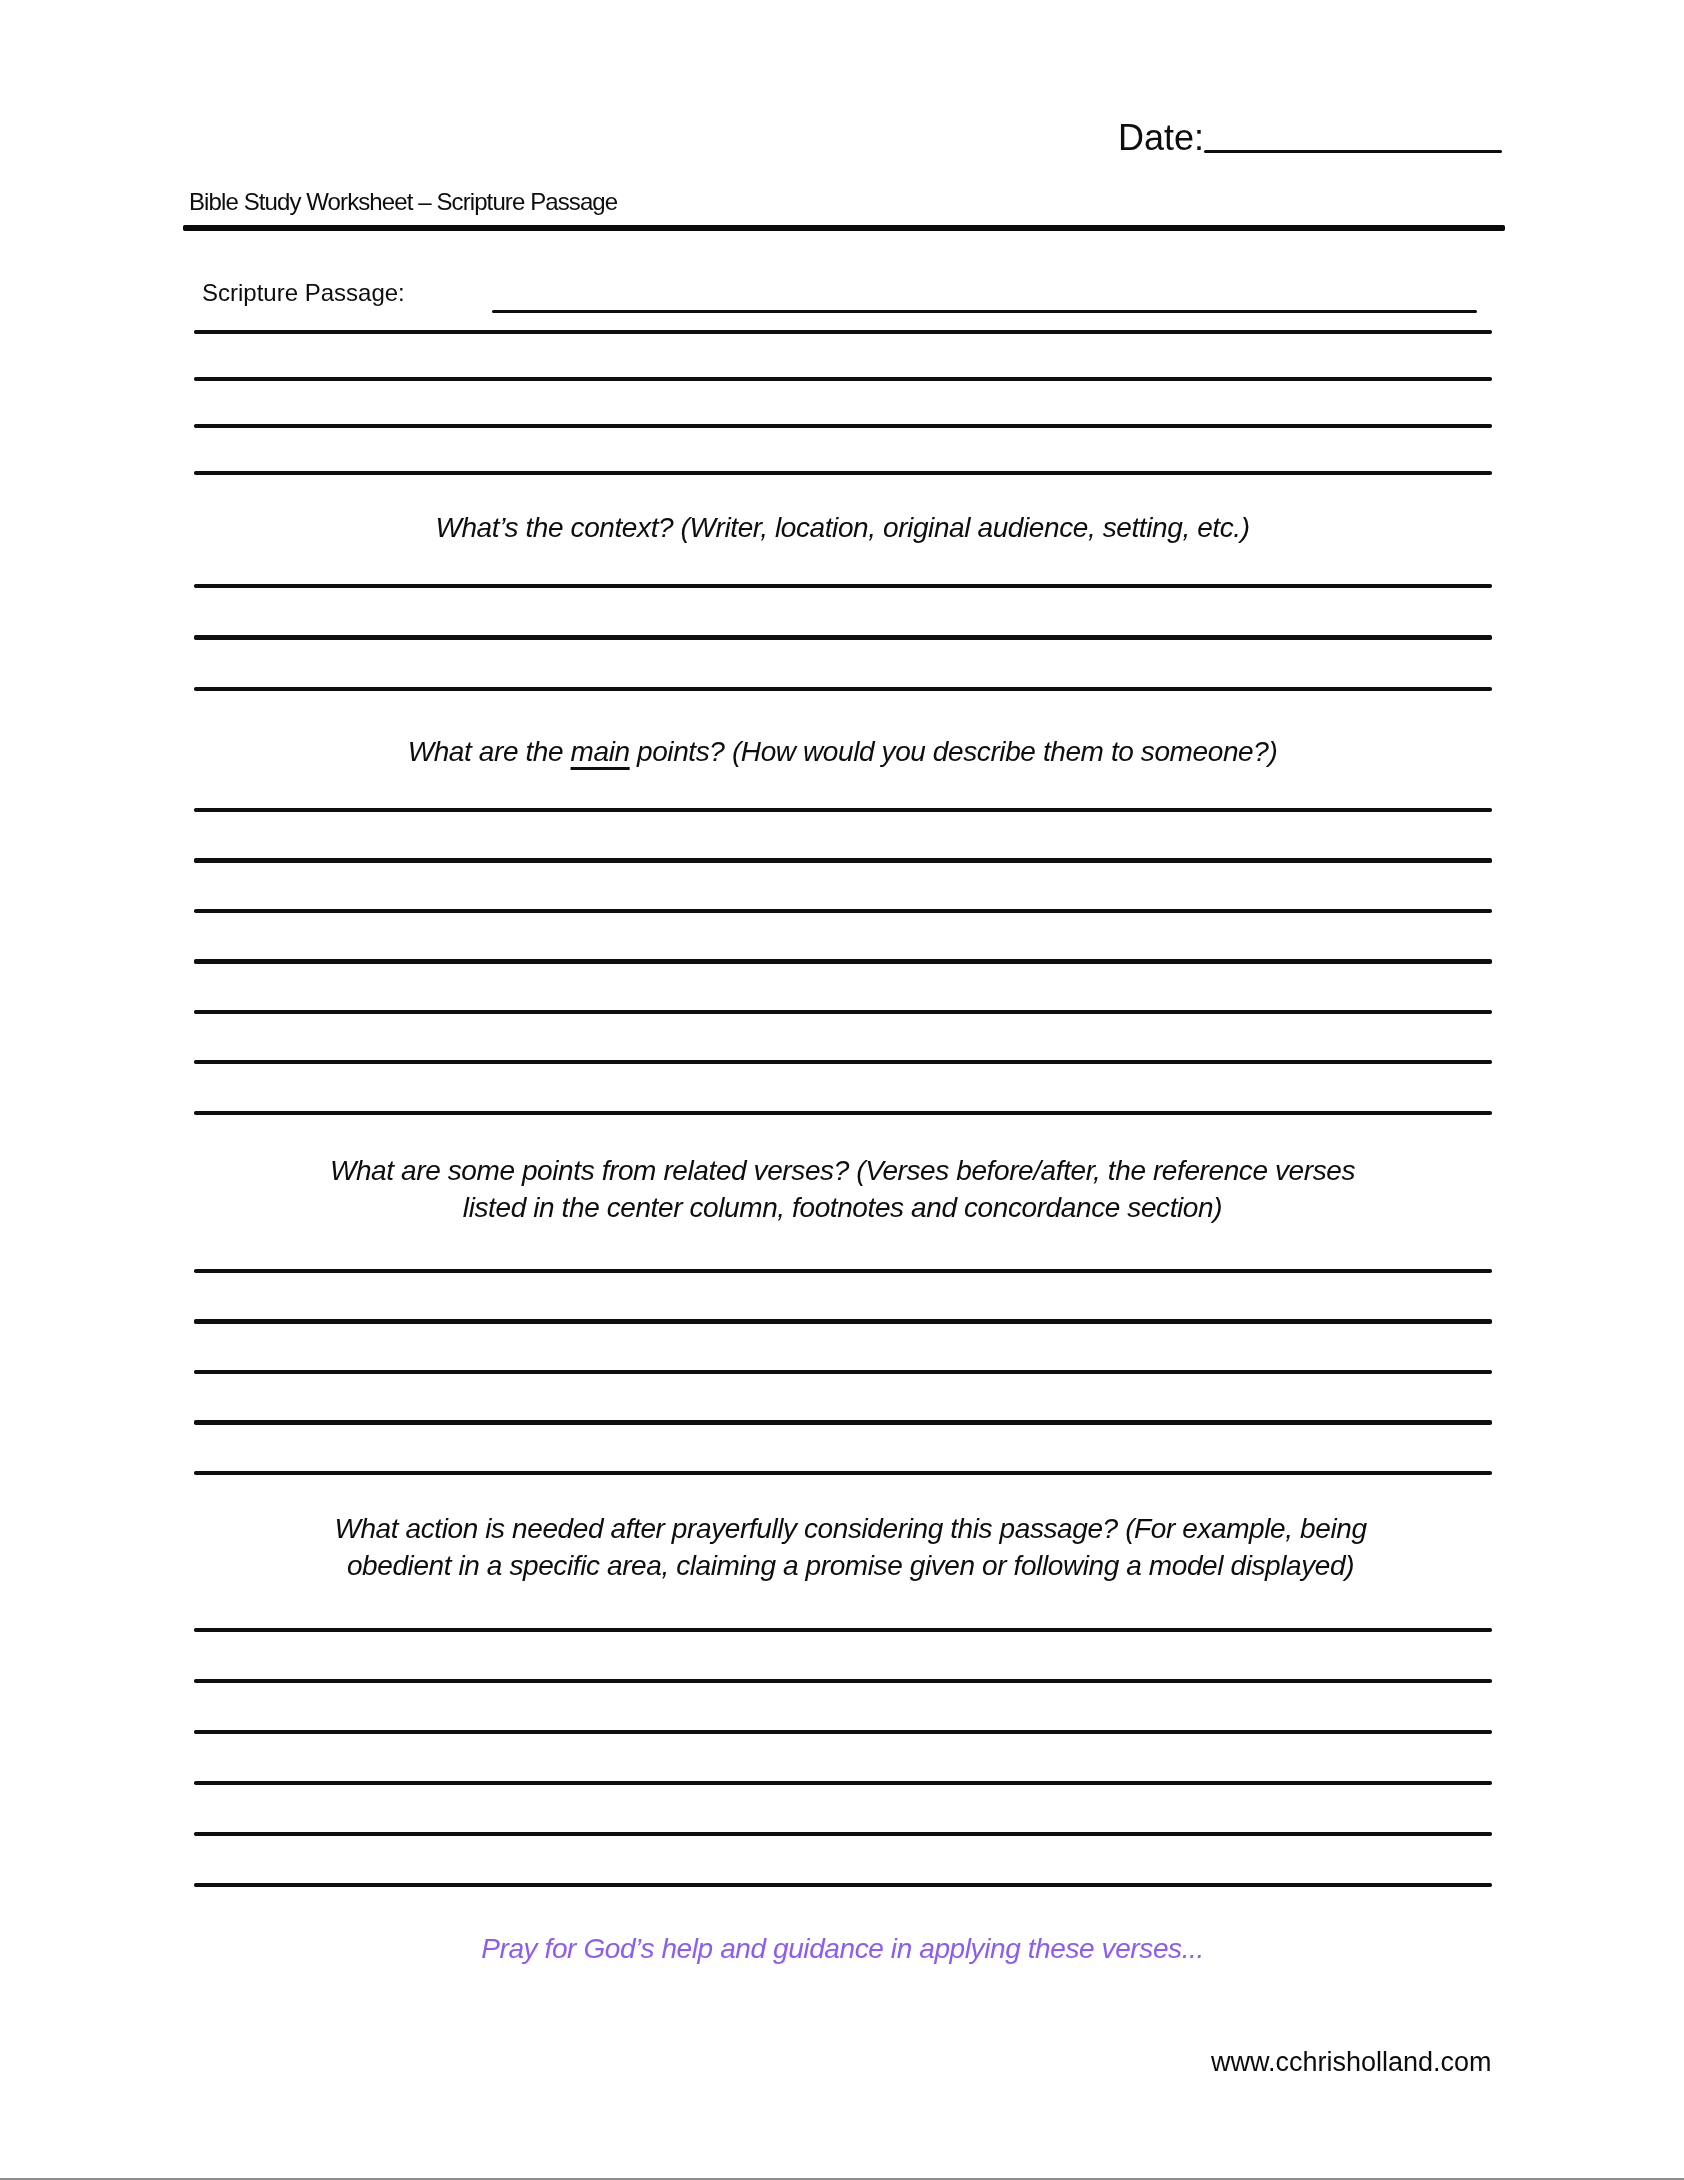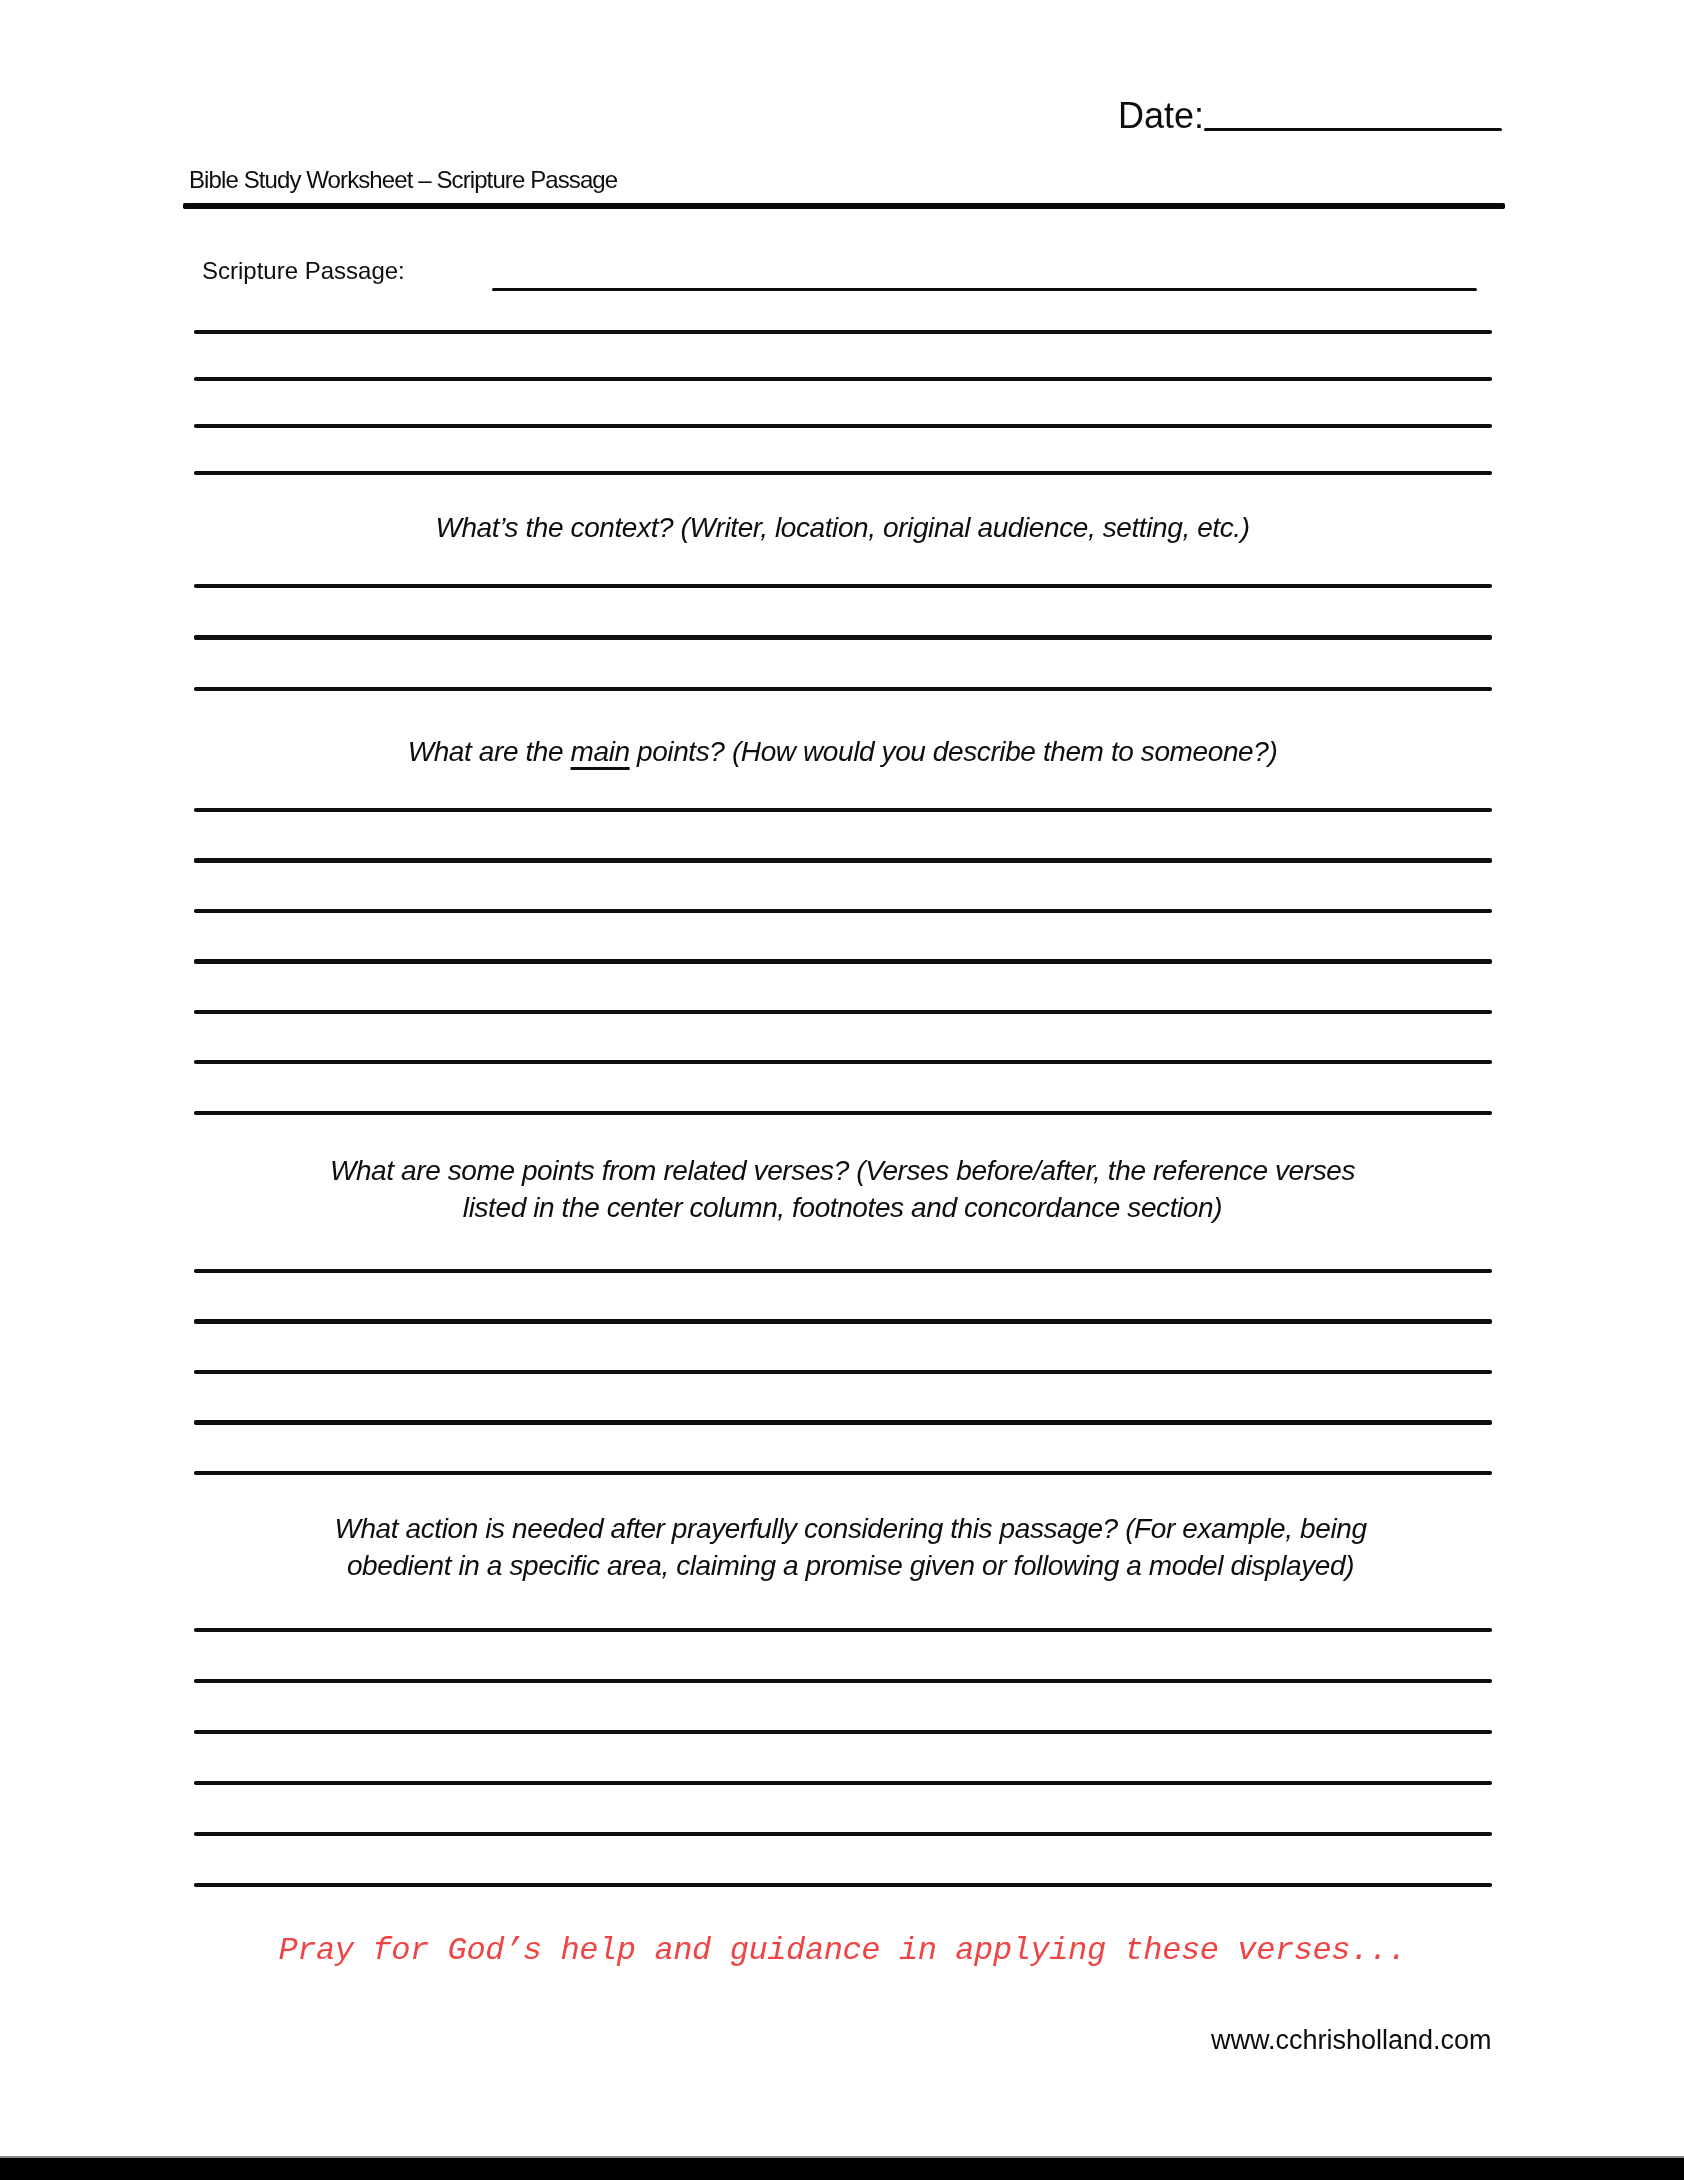--- a/index.html
+++ b/index.html
@@ -9,21 +9,21 @@
   }
   .page {
     position: relative;
     width: 1685px;
     height: 2181px;
     background: #ffffff;
     font-family: "Liberation Sans", "DejaVu Sans", sans-serif;
     color: #101010;
     overflow: hidden;
   }
-  .abs { position: absolute; }
+  .abs { position: absolute; margin-top: 22px; }
 
   
   .label {
     line-height: 1;
     white-space: nowrap;
     color: #0e0e0e;
   }
   .date-label     { font-size: 36px; }
   .title          { font-size: 24px; font-weight: normal; letter-spacing: -0.9px; }
   .scripture-label{ font-size: 24px; }
@@ -70,25 +70,24 @@
     text-decoration-thickness: 2.6px;
     text-underline-offset: 6px;
   }
 
   .prayer {
     position: absolute;
     left: 0;
     width: 100%;
     text-align: center;
     font-style: italic;
-    font-size: 32px;
+    font-size: 28px;
     line-height: 1;
     letter-spacing: -0.4px;
-    color: #ef4444;
-    font-family: Liberation Mono, monospace;
+    color: #8b5cf6;
   }
   .website {
     font-size: 27px;
     line-height: 1;
     color: #0c0c0c;
   }
   .bottom-hairline {
     left: 0;
     width: 100%;
     height: 2.6px;

